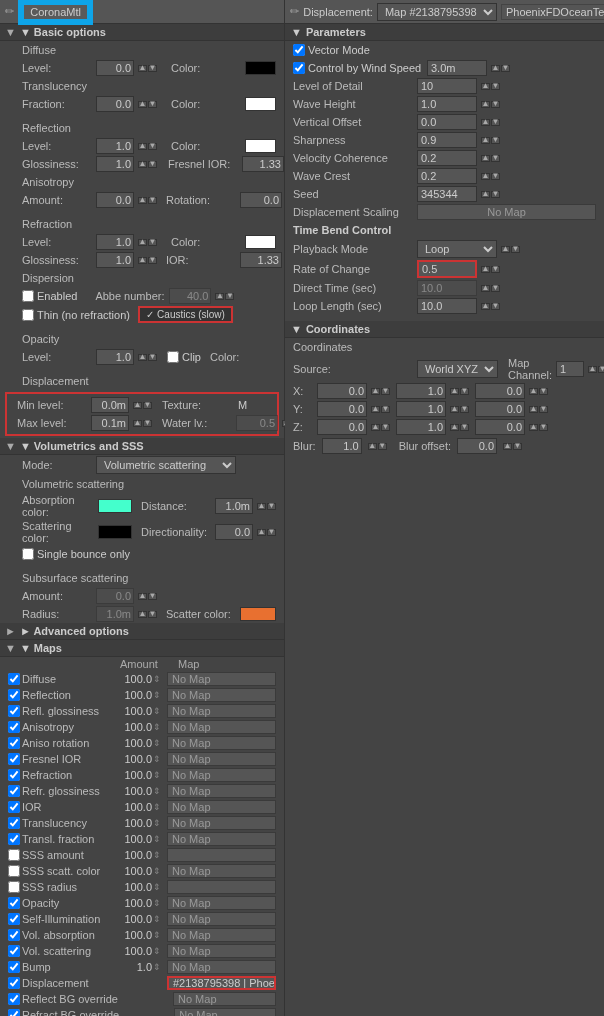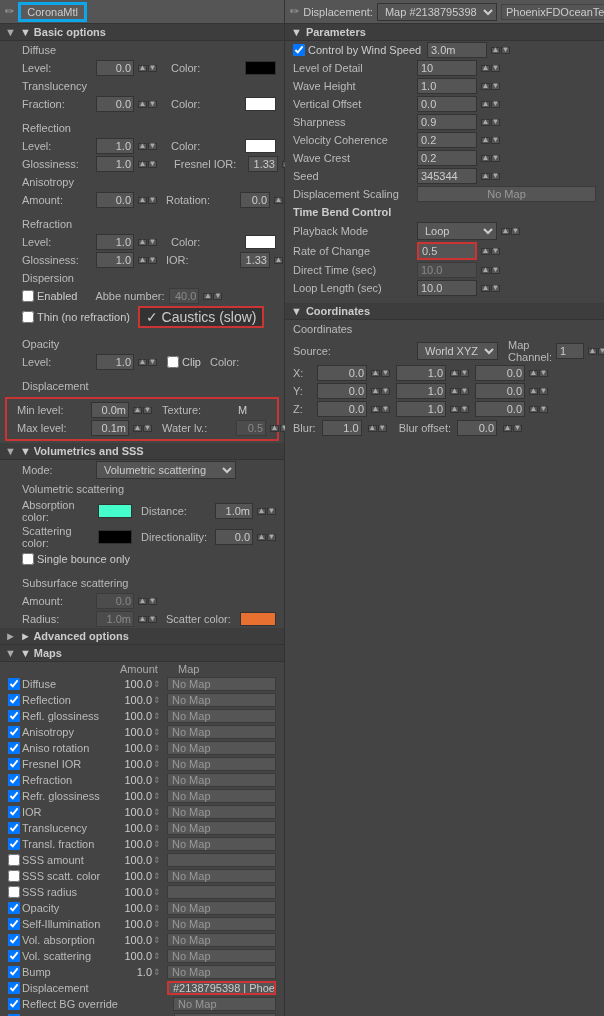--- a/index.html
+++ b/index.html
@@ -43,21 +43,21 @@
     .header-bar .title-dropdown {
       background: #5a5a5a;
       border: 1px solid #333;
       color: #ccc;
       font-size: 11px;
       padding: 1px 4px;
       flex: 1;
     }
     .header-bar .material-label {
       background: #5a5a5a;
-      border: 3px solid #0ea5e9;
+      border: 6px solid #0ea5e9;
       color: #ccc;
       font-size: 11px;
       padding: 1px 6px;
     }
 
     
     .section-header {
       background: #3d3d3d;
       display: flex;
       align-items: center;
@@ -93,21 +93,21 @@
       font-size: 11px;
       width: 38px;
       padding: 1px 2px;
       text-align: right;
     }
     .prop-row .num-input-sm {
       background: #555;
       border: 1px solid #333;
       color: #ccc;
       font-size: 11px;
-      width: 30px;
+      width: 42px;
       padding: 1px 2px;
       text-align: right;
     }
     .color-swatch {
       width: 38px;
       height: 14px;
       border: 1px solid #333;
       display: inline-block;
     }
     .color-swatch.black { background: #000; }
@@ -160,21 +160,21 @@
       font-size: 11px;
       padding: 1px 3px;
       cursor: pointer;
     }
 
     
     .caustics-btn {
       background: #333;
       border: 2px solid #cc3333;
       color: #ccc;
-      font-size: 14px;
+      font-size: 10px;
       padding: 1px 6px;
       cursor: pointer;
       display: flex;
       align-items: center;
       gap: 3px;
     }
 
     
     .displacement-box {
       border: 2px solid #cc3333;
@@ -361,21 +361,21 @@
     <span class="label" style="margin-left:10px;">Color:</span>
     <span class="color-swatch white"></span>
   </div>
   <div class="prop-row indent2">
     <span class="label">Glossiness:</span>
     <input class="num-input" value="1.0" style="">
     <div class="spinner-wrap">
       <button class="spinner-btn">▲</button>
       <button class="spinner-btn">▼</button>
     </div>
-    <span class="label" style="margin-left:13px;">Fresnel IOR:</span>
+    <span class="label" style="margin-left:7px;">Fresnel IOR:</span>
     <input class="num-input-sm" value="1.33" style="">
     <div class="spinner-wrap">
       <button class="spinner-btn">▲</button>
       <button class="spinner-btn">▼</button>
     </div>
   </div>
   <div class="prop-row indent2">
     <span class="label">Anisotropy</span>
   </div>
   <div class="prop-row indent2">
@@ -753,20 +753,26 @@
       <option>Map #2138795398</option>
     </select>
     <span style="background:#555;border:1px solid #444;color:#ccc;font-size:11px;padding:1px 4px;">PhoenixFDOceanTe</span>
   </div>
 
   <div class="rp-section-header">
     <span>▼</span>
     <span style="margin-left:4px;"> Parameters</span>
   </div>
 
+  <div class="rp-row">
+    <div class="checkbox-wrap">
+      <input type="checkbox" checked="" style="">
+      <span> Vector Mode</span>
+    </div>
+  </div>
 
   <div class="rp-row">
     <div class="checkbox-wrap" style="min-width:130px;">
       <input type="checkbox" checked="" style="">
       <span> Control by Wind Speed</span>
     </div>
     <input class="rp-input" value="3.0m" style="">
     <div class="spinner-wrap">
       <button class="spinner-btn">▲</button>
       <button class="spinner-btn">▼</button>

